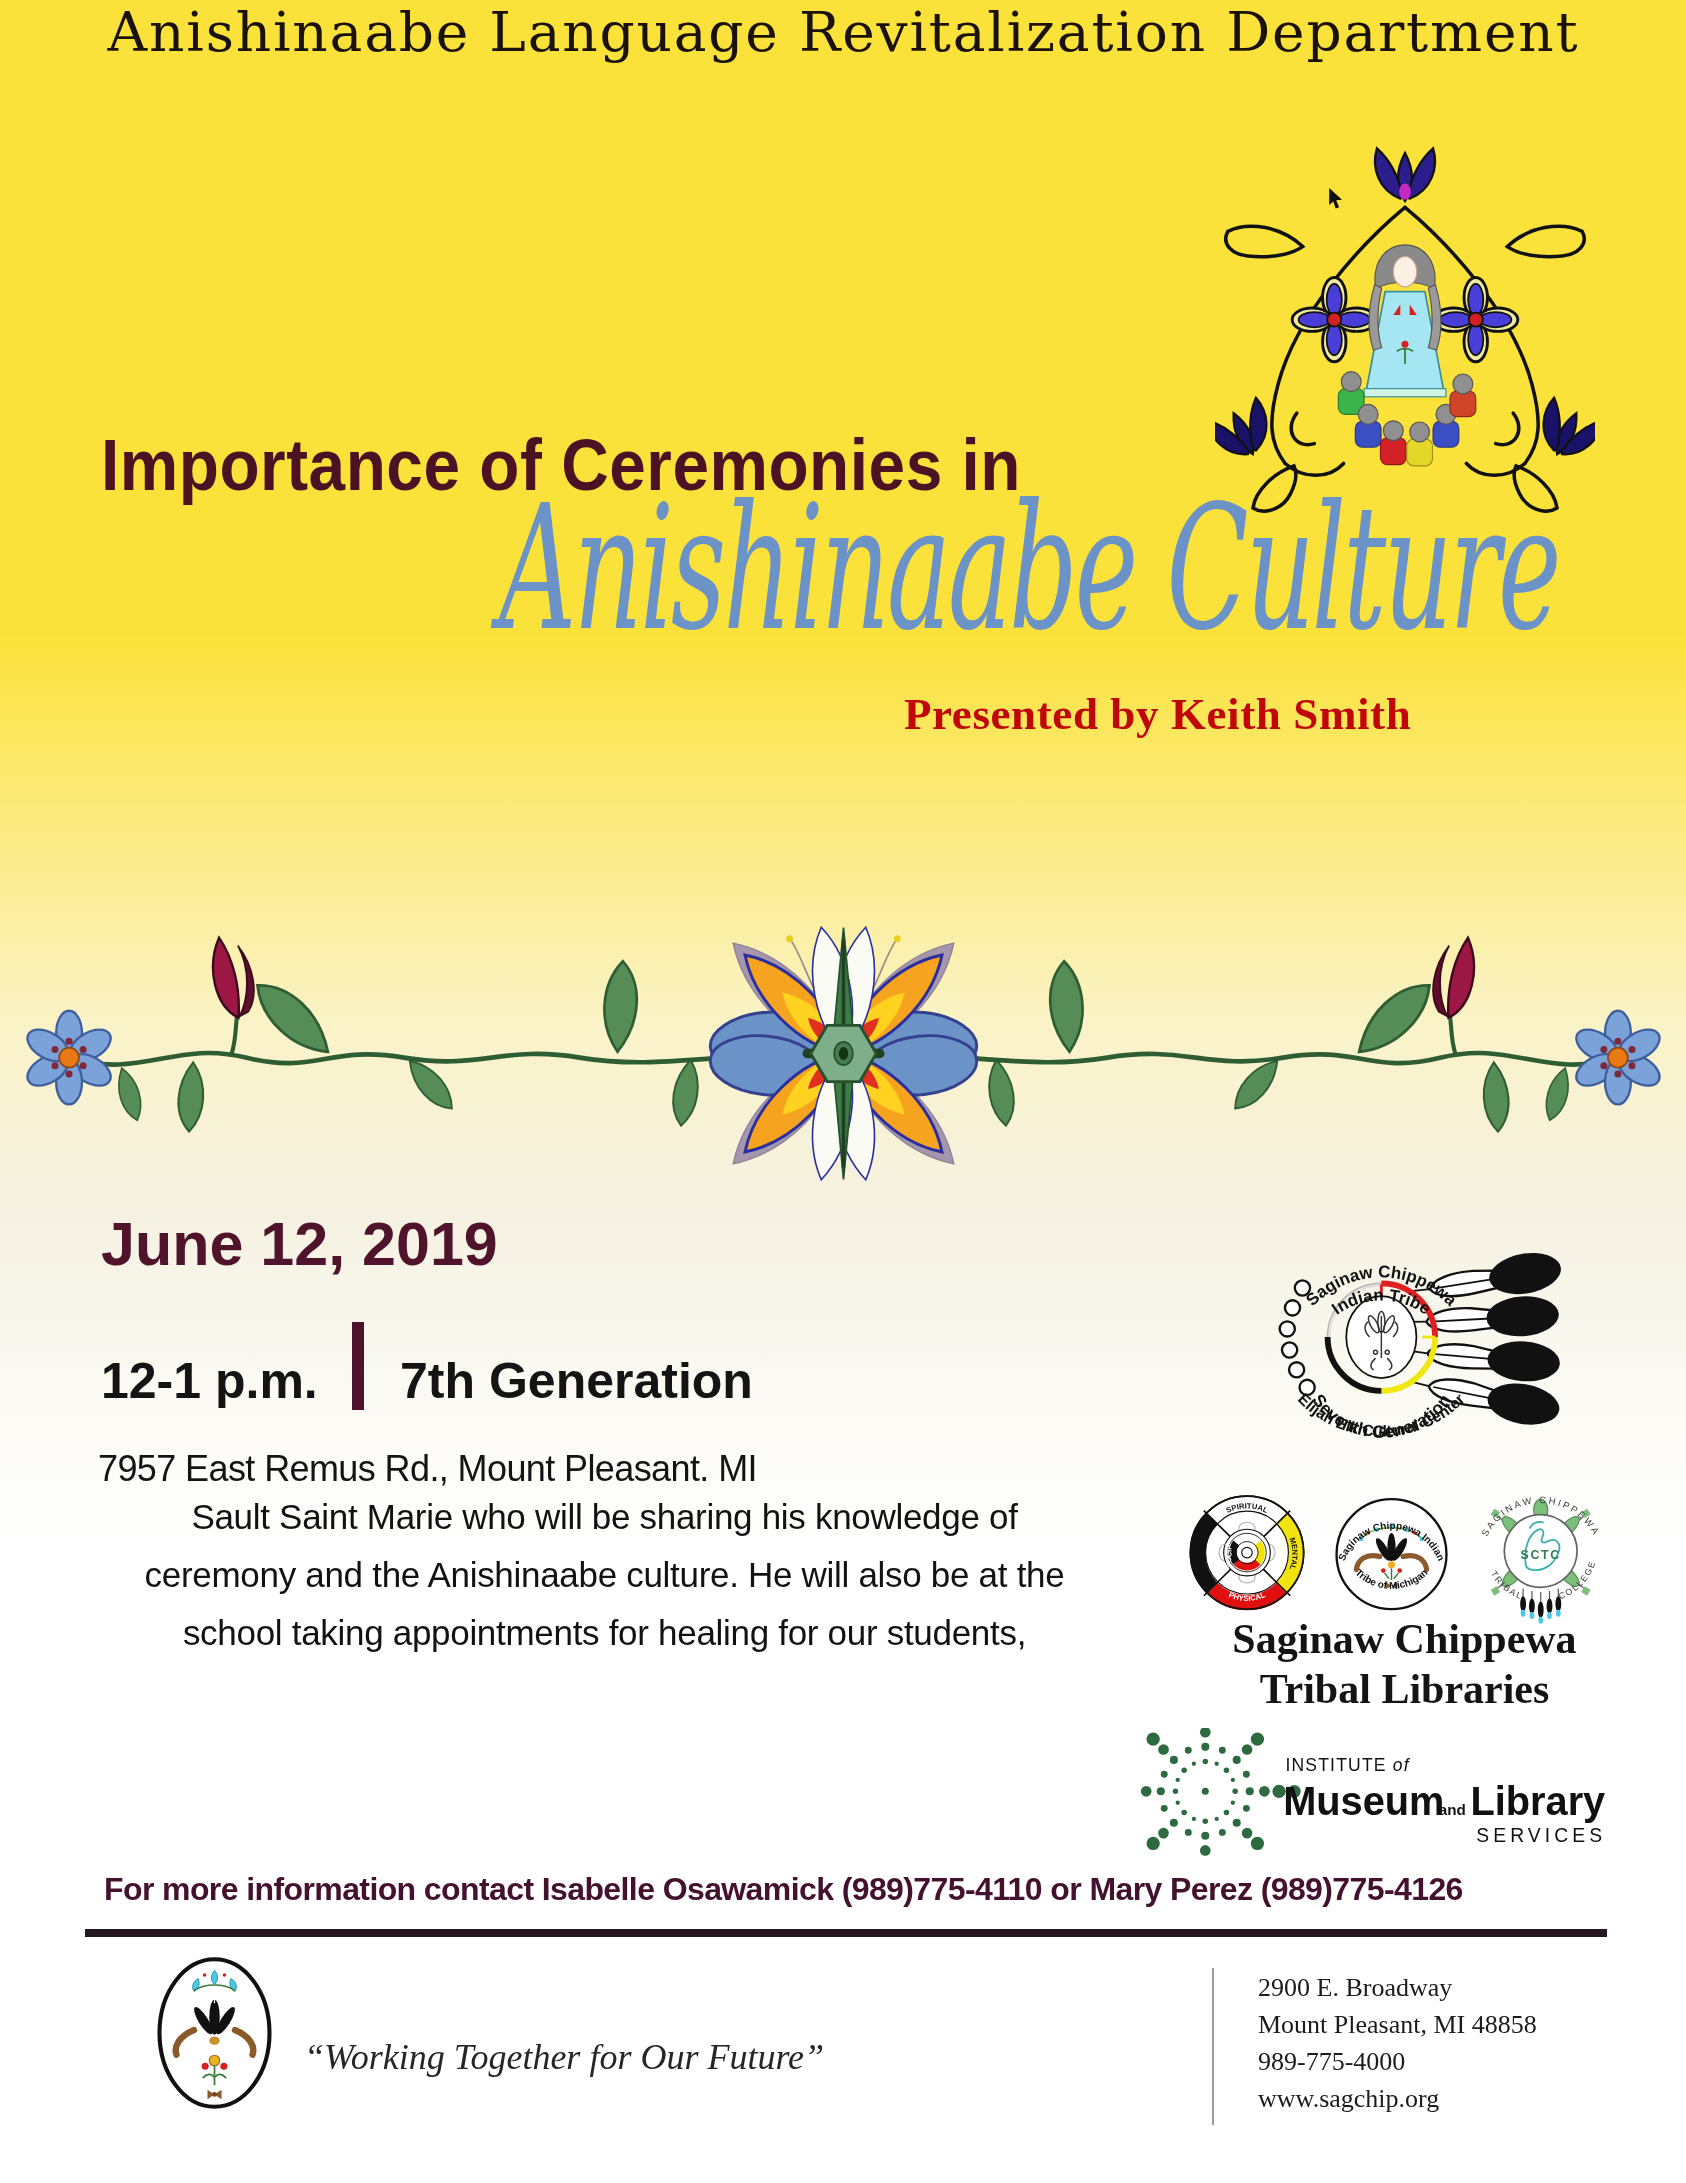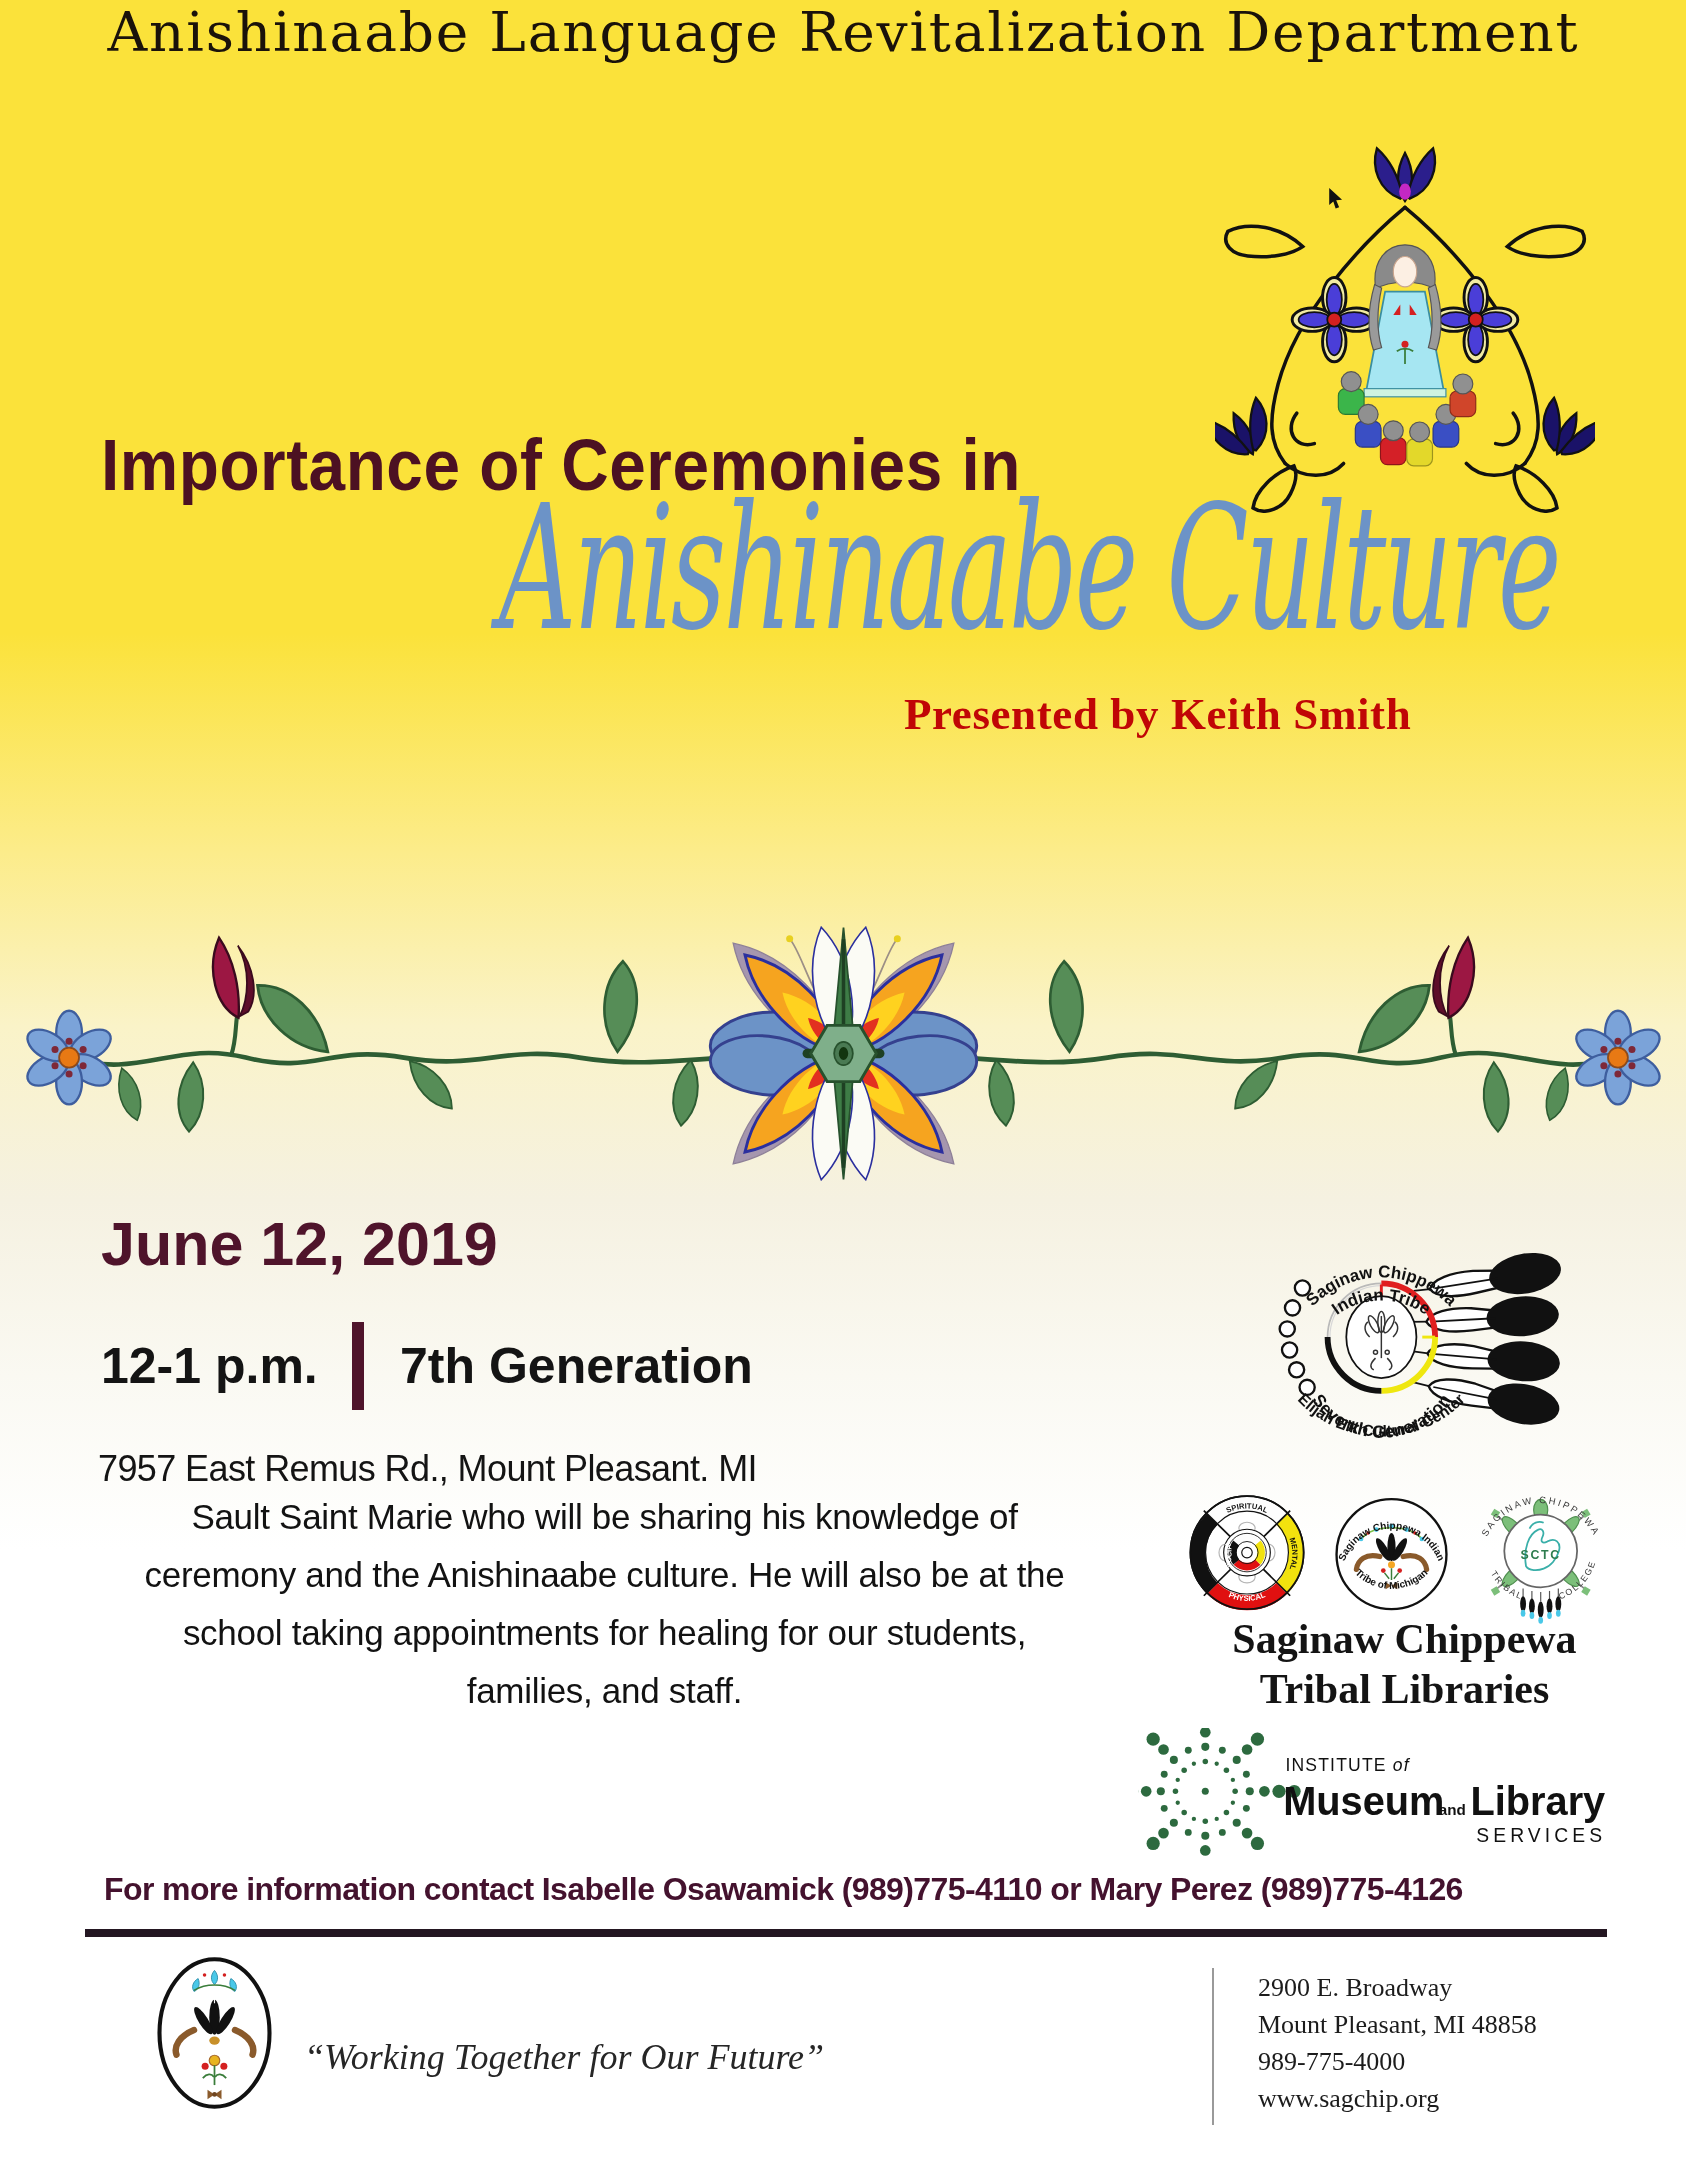--- a/index.html
+++ b/index.html
@@ -11,21 +11,21 @@
   .dept{left:0;top:172;width:100%;text-align:center;font-family:"DejaVu Serif",serif;
     font-size:55px;letter-spacing:1.8px;color:#1A120A;font-weight:500}
   .importance{left:101px;top:423px;font-size:73px;font-weight:800;color:#4C1122;
     letter-spacing:0.6px;transform:scaleX(.9);transform-origin:left;white-space:nowrap}
   .culture{left:499px;top:473px;font-family:"DejaVu Serif",serif;font-style:italic;
     font-size:173px;color:#6C93C7;letter-spacing:-4.7px;transform:scaleX(.62);
     transform-origin:left;white-space:nowrap;line-height:1.1}
   .presented{left:904px;top:688px;font-family:"Liberation Serif",serif;font-weight:700;
     font-size:45px;color:#C00606;letter-spacing:0.6px;white-space:nowrap}
   .date{left:101px;top:1209px;font-size:61px;font-weight:800;color:#4F142B;white-space:nowrap}
-  .timerow{left:101px;top:1322px;display:flex;align-items:center}
+  .timerow{left:101px;top:1322px;display:flex;align-items:flex-end}
   .time,.venue{font-size:50px;font-weight:800;color:#141414;white-space:nowrap}
   .vbar{width:12.3px;height:88px;background:#4F142B;margin:0 36px 0 34px}
   .addr{left:98px;top:1448px;font-size:36px;font-weight:500;color:#141414;
     letter-spacing:-0.6px;white-space:nowrap}
   .para{left:88px;top:1488px;width:1033px;text-align:center;font-size:35px;
     color:#121212;line-height:58px;letter-spacing:-0.3px}
   .contact{left:104px;top:1871px;font-size:32px;font-weight:600;color:#44122E;
     letter-spacing:-0.6px;white-space:nowrap}
   .rule{left:85px;top:1929px;width:1522px;height:7.6px;background:#241722}
   .org{left:301px;top:1974px;font-family:"Liberation Serif",serif;font-weight:700;
@@ -272,21 +272,20 @@
     <span class="time">12-1 p.m.</span>
     <span class="vbar"></span>
     <span class="venue">7th Generation</span>
   </div>
   <div class="abs addr">7957 East Remus Rd., Mount Pleasant. MI</div>
 
   <div class="abs para">
     <div>Sault Saint Marie who  will be sharing  his knowledge  of</div>
     <div>ceremony and the Anishinaabe culture.  He will also be at the</div>
     <div>school taking appointments for healing for our students,</div>
-    <div>families, and staff.</div>
   </div>
 
   <div class="abs contact">For more information contact Isabelle Osawamick (989)775-4110 or Mary Perez (989)775-4126</div>
   <div class="abs rule"></div>
 
   <svg class="abs" style="left:1244px;top:1213px" width="339" height="240" viewBox="0 0 580 410">
     <defs>
       <path id="sg-t1" d="M78,232 A162,162 0 0 1 392,232"></path>
       <path id="sg-t2" d="M112,242 A128,128 0 0 1 358,242"></path>
       <path id="sg-b1" d="M102,292 A142,142 0 0 0 368,292"></path>

